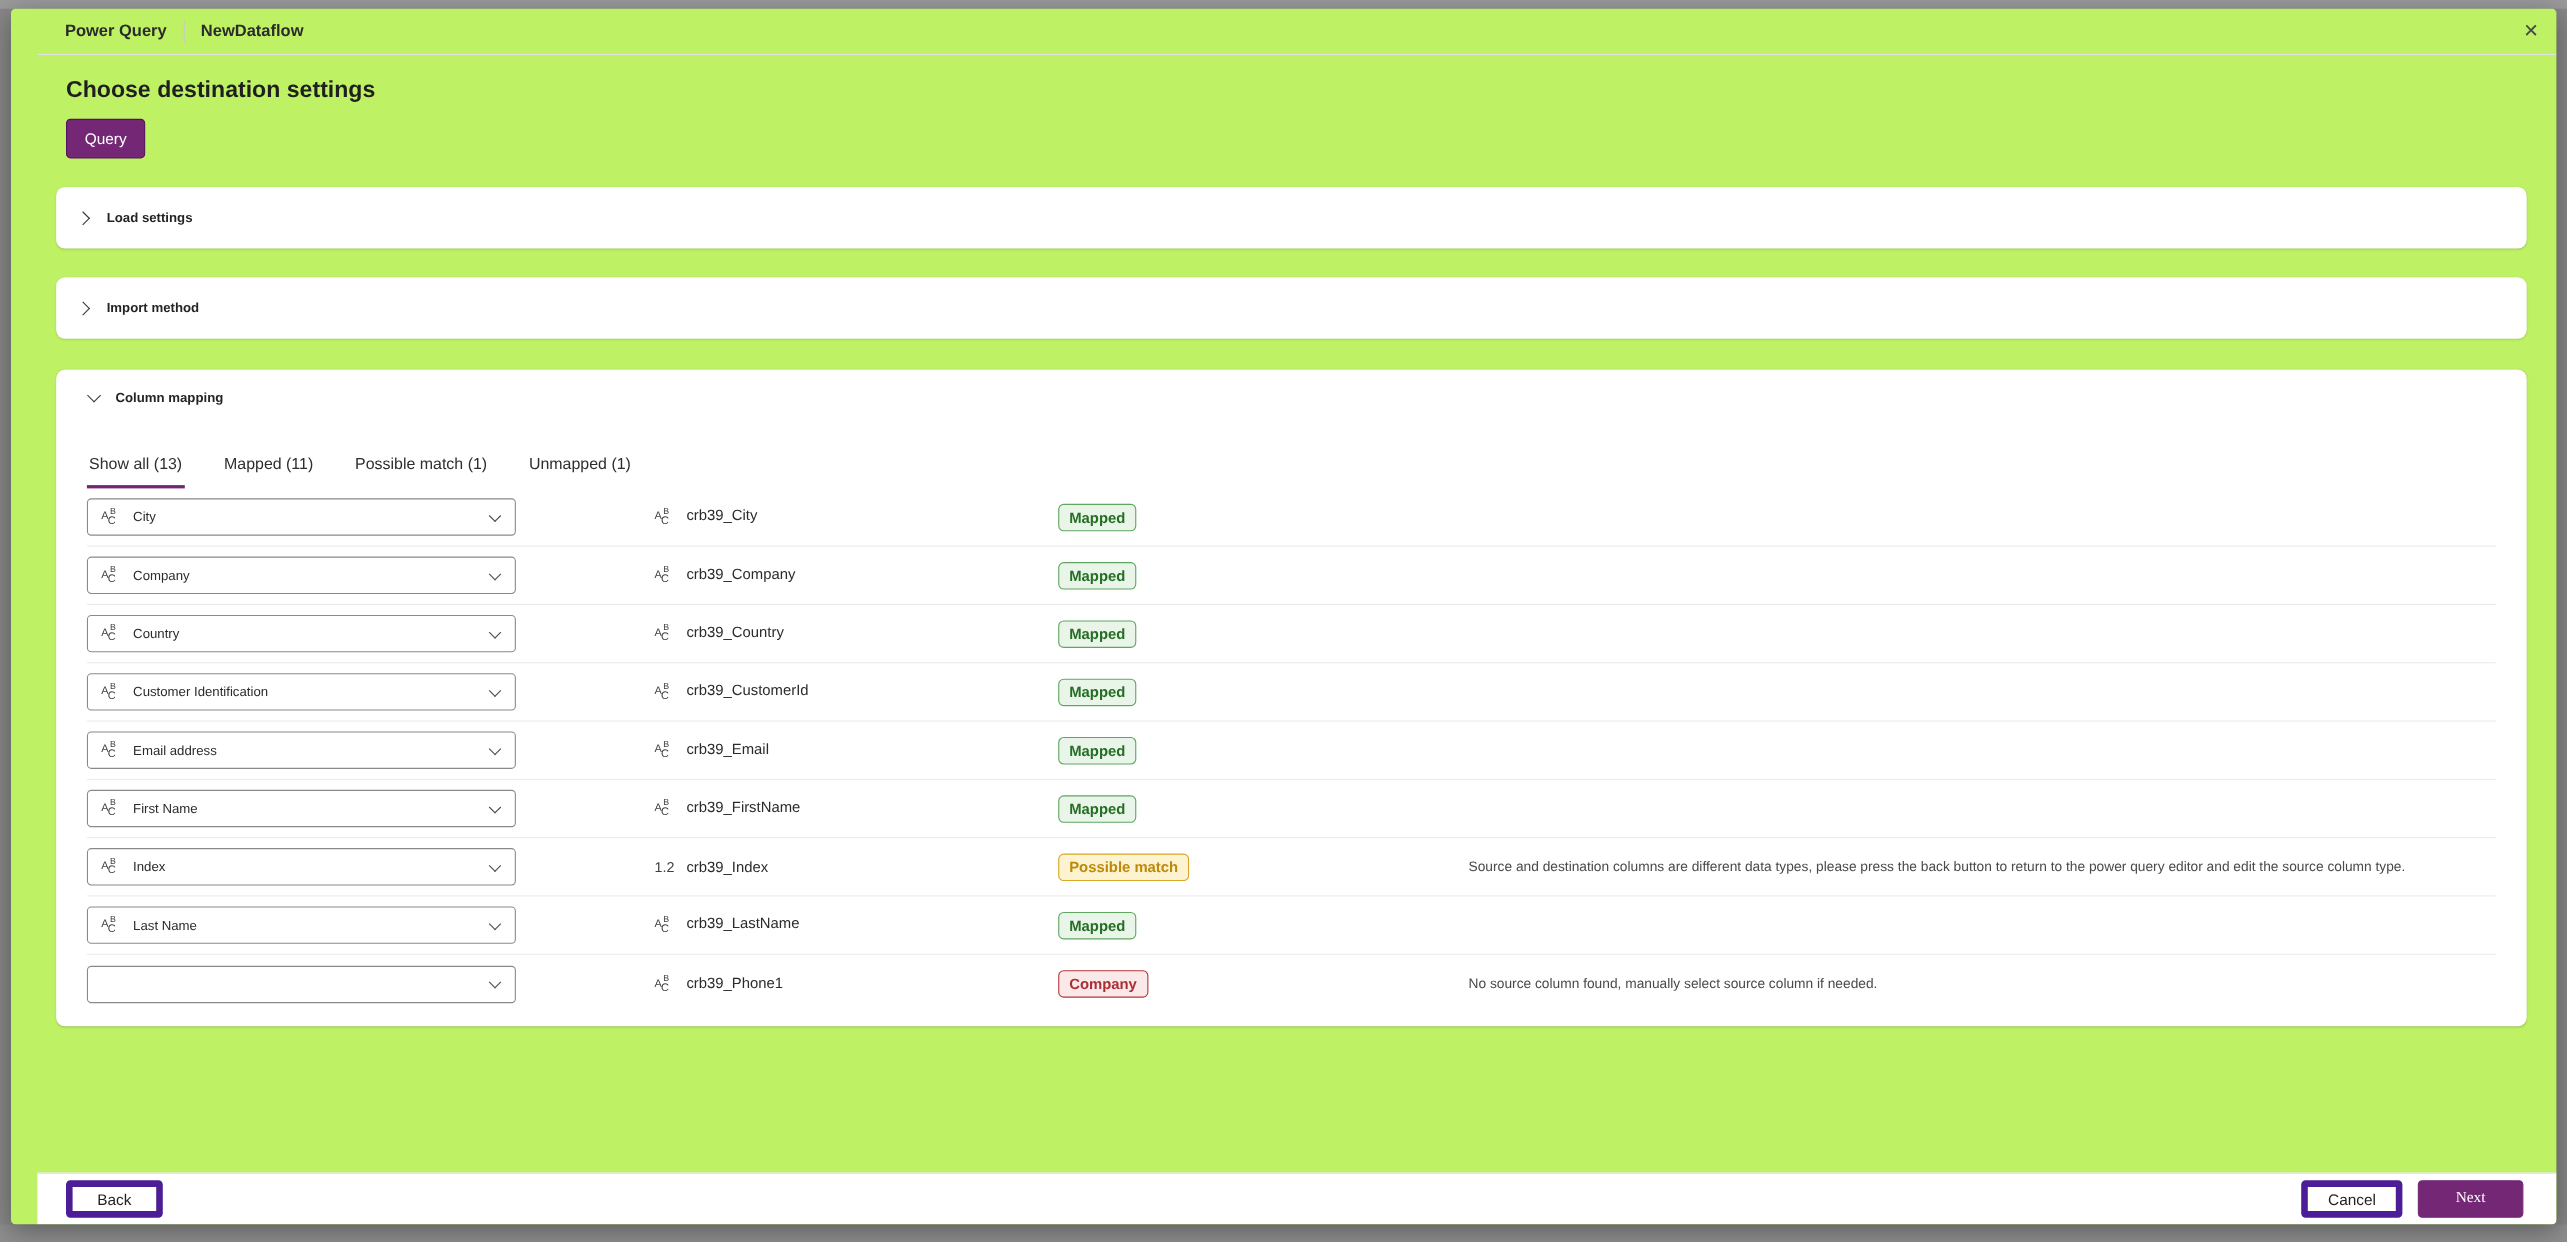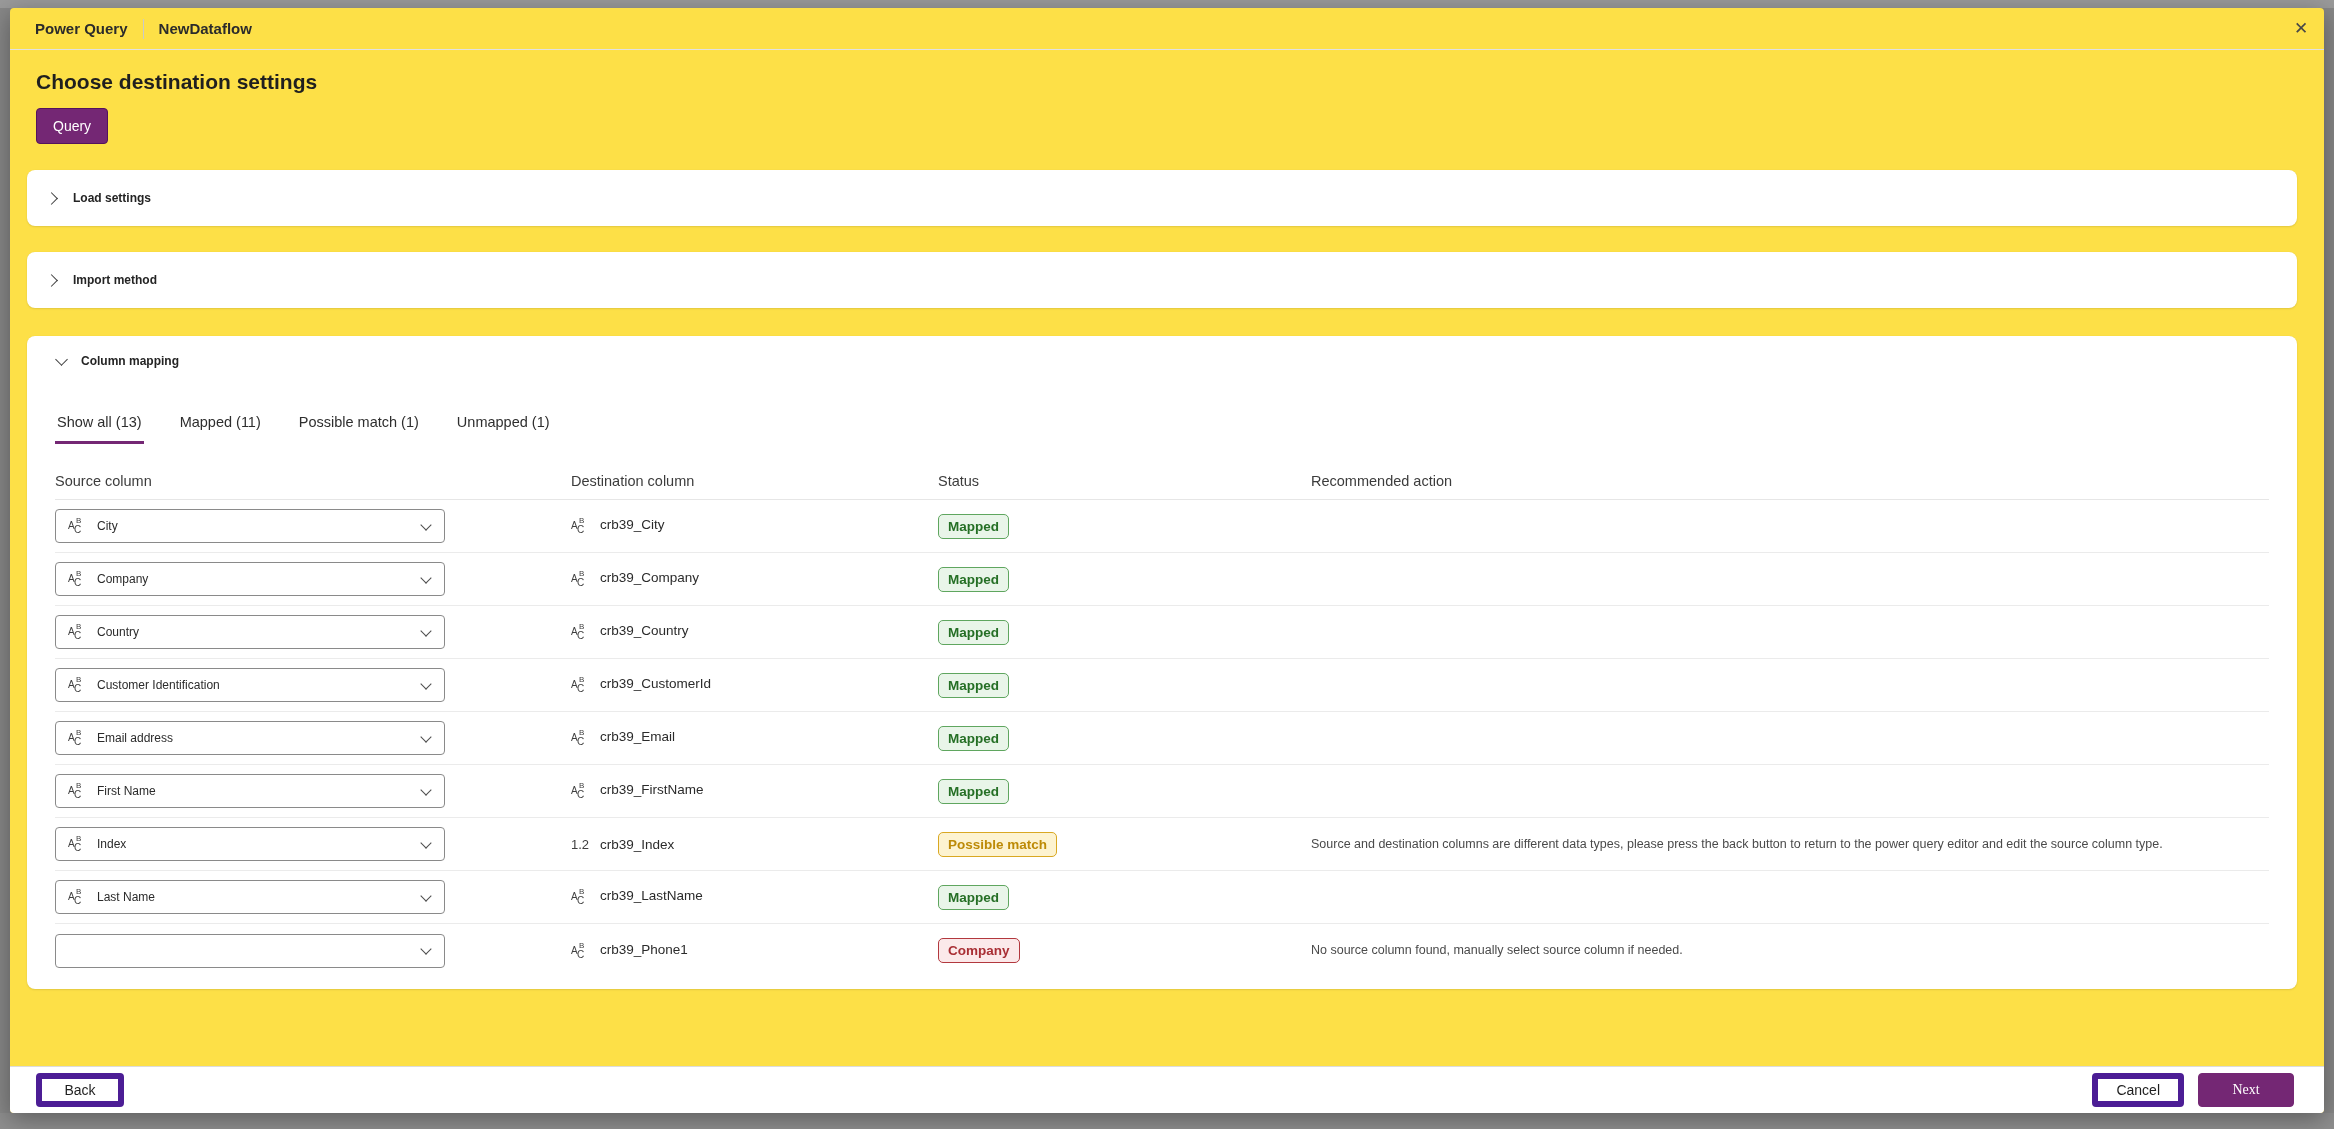--- a/index.html
+++ b/index.html
@@ -8,24 +8,25 @@
     font-family:"Liberation Sans", sans-serif;
     background:#878787;
     position:relative;
     color:#262626;
   }
   .backdrop-hint-top { position:absolute; top:0; left:0; right:0; height:8px; background:#9a9a9a; }
   .backdrop-hint-bottom { position:absolute; bottom:0; left:0; right:0; height:16px; background:#8e8e8e; }
 
   .dialog {
     position:absolute; left:10px; top:8px; right:10px; bottom:16px;
-    background:#fde047; border-radius:4px;
+    background:#bef264; border-radius:4px;
     box-shadow:0 6px 24px rgba(0,0,0,0.35);
     display:flex; flex-direction:column;
     overflow:hidden;
+    padding-left:24px;
   }
 
   
   .dlg-header {
     height:42px; flex:0 0 42px;
     display:flex; align-items:center;
     padding:0 6px 0 25px;
     border-bottom:1px solid #e1e1e1;
   }
   .app-title { font-size:15px; font-weight:700; color:#2b2b2b; }
@@ -168,26 +169,20 @@
         <span class="section-title">Column mapping</span>
       </div>
 
       <div class="tabs">
         <button class="tab active">Show all (13)</button>
         <button class="tab">Mapped (11)</button>
         <button class="tab">Possible match (1)</button>
         <button class="tab">Unmapped (1)</button>
       </div>
 
-      <div class="thead">
-        <span class="th">Source column</span>
-        <span class="th">Destination column</span>
-        <span class="th">Status</span>
-        <span class="th">Recommended action</span>
-      </div>
 
       <div id="table-body">
   <div class="trow">
     <div class="cell cell-source">
       <div class="dropdown">
         <span class="type-icon"><span class="ti-a"></span><span class="ti-b"></span><span class="ti-c"></span></span>
         <span class="dd-label">City</span>
         <span class="chev chev-small chev-down"></span>
       </div>
     </div>

